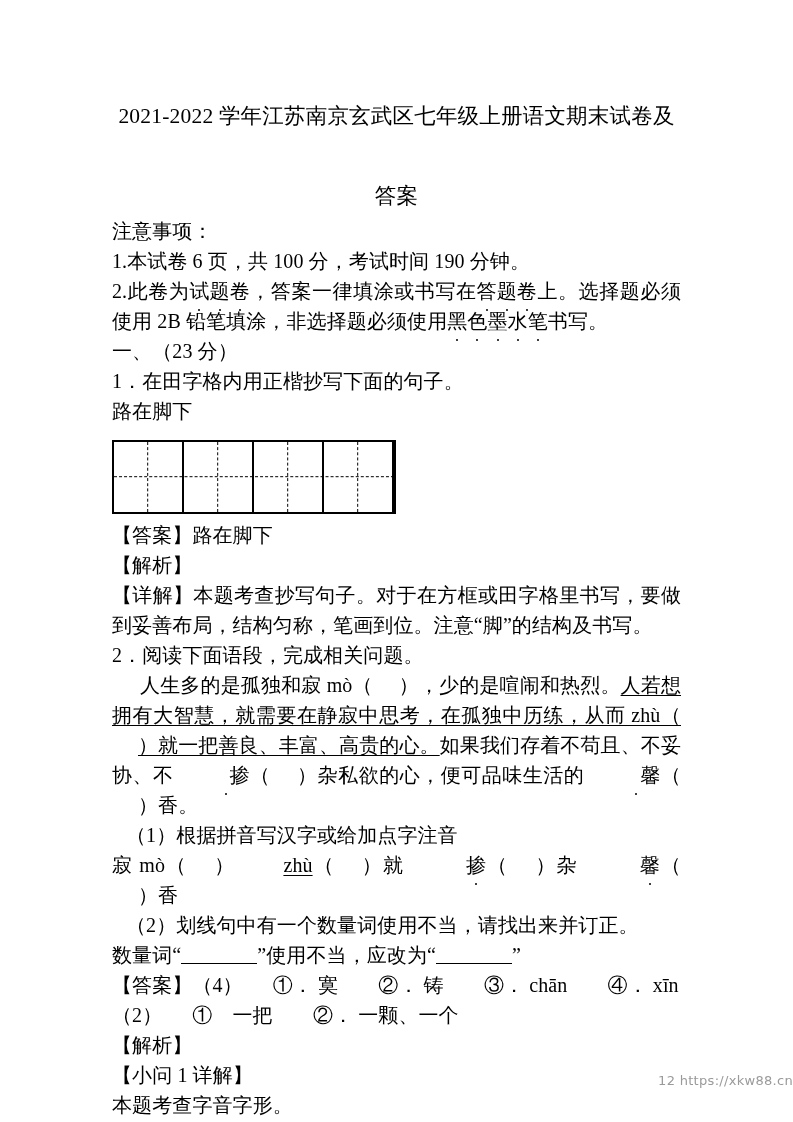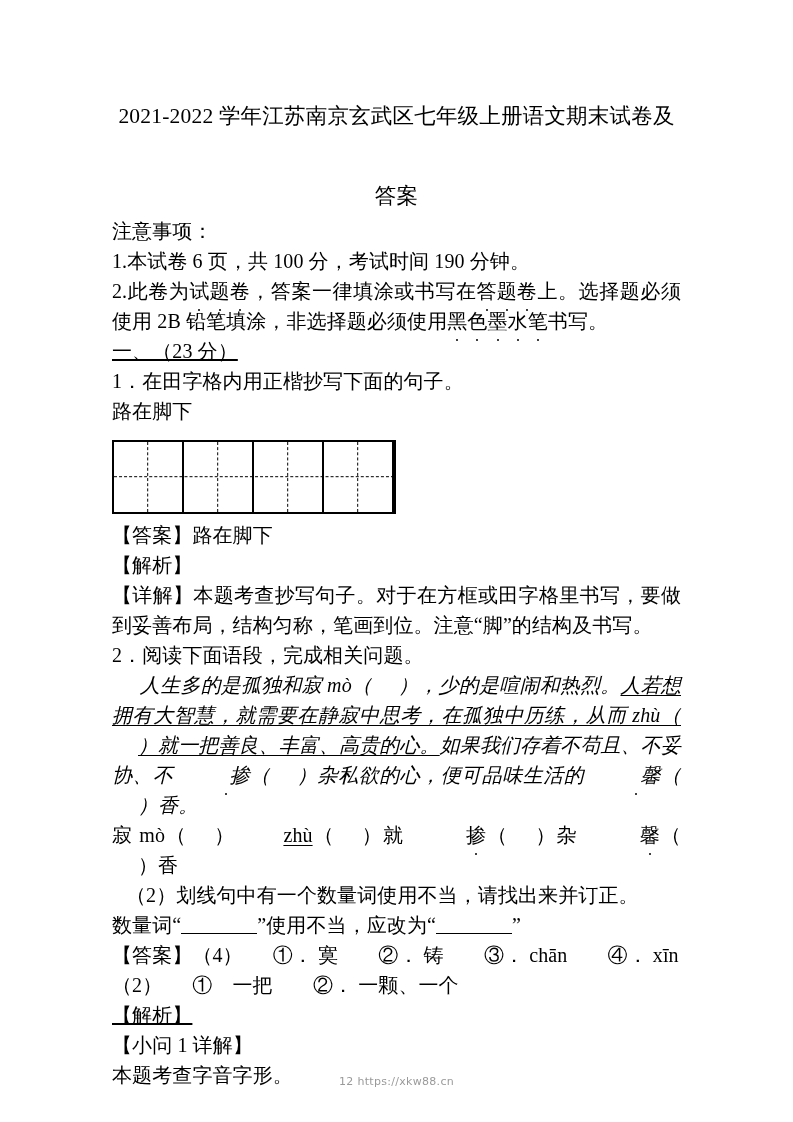--- a/index.html
+++ b/index.html
@@ -37,22 +37,22 @@
   p.line {
     margin: 0;
     font-size: 20px;
     line-height: 30px;
     text-align: justify;
     text-justify: inter-ideograph;
     letter-spacing: 0.1px;
   }
   .gap-top-notice { margin-top: 20px; }
   .indent1 { text-indent: 14px; }
-  .indent2 { text-indent: 28px; font-style: italic; }
-  .sec-gap { margin-top: 9px; text-decoration: underline; }
+  .indent2 { text-indent: 28px; }
+  .sec-gap { margin-top: 9px; }
 
   
   .dotted {
     position: relative;
     display: inline-block;
   }
   .dotted > span.ch {
     position: relative;
     display: inline-block;
   }
@@ -120,23 +120,23 @@
     border-top: 1.6px dashed #000;
     transform: translateY(-0.8px);
     pointer-events: none;
   }
 
   .footer {
     position: absolute;
     left: 0;
     right: 0;
     bottom: 34px;
-    text-align: center;
+    text-align: right;
     font-family: "DejaVu Sans", "Liberation Sans", sans-serif;
-    font-size: 11px;
+    font-size: 13px;
     color: #9a9a9a;
     letter-spacing: 0.3px;
   }
 </style>
 </head>
 <body>
 
 <div class="page">
 
   <h1 class="doc-title">
@@ -167,20 +167,21 @@
   </div>
 
   <p class="line">【答案】路在脚下</p>
   <p class="line">【解析】</p>
   <p class="line">【详解】本题考查抄写句子。对于在方框或田字格里书写，要做到妥善布局，结构匀称，笔画到位。注意“脚”的结构及书写。</p>
 
   <p class="line">2．阅读下面语段，完成相关问题。</p>
 
   <p class="line indent2"><span>人生多的是孤独和寂 mò（</span><span class="paren-gap"></span><span>），少的是喧闹和热烈。</span><span class="uline">人若想拥有大智慧，就需要在静寂中思考，在孤独中历练，从而 zhù（</span><span class="uline paren-gap"></span><span class="uline">）就一把善良、丰富、高贵的心。</span><span>如果我们存着不苟且、不妥协、不</span><span class="dotted"><span class="ch">掺</span></span><span>（</span><span class="paren-gap"></span><span>）杂私欲的心，便可品味生活的</span><span class="dotted"><span class="ch">馨</span></span><span>（</span><span class="paren-gap"></span><span>）香。</span></p>
 
+  <p class="line indent1">（1）根据拼音写汉字或给加点字注音</p>
 
   <p class="line"><span>寂 mò（</span><span class="paren-gap"></span><span>）</span><span class="sp-lg"></span><span class="uline">zhù</span><span>（</span><span class="paren-gap"></span><span>）就</span><span class="sp-xl"></span><span class="dotted"><span class="ch">掺</span></span><span>（</span><span class="paren-gap"></span><span>）杂</span><span class="sp-xl"></span><span class="dotted"><span class="ch">馨</span></span><span>（</span><span class="paren-gap"></span><span>）香</span></p>
 
   <p class="line indent1">（2）划线句中有一个数量词使用不当，请找出来并订正。</p>
 
   <p class="line"><span>数量词“</span><span class="blank-ul"></span><span>”使用不当，应改为“</span><span class="blank-ul"></span><span>”</span></p>
 
   <p class="line"><span>【答案】（4）</span><span class="sp-md"></span><span>①． 寞　　②． 铸　　③． chān　　④． xīn</span></p>
 
   <p class="line"><span>（2）</span><span class="sp-md"></span><span>①　一把　　②． 一颗、一个</span></p>

